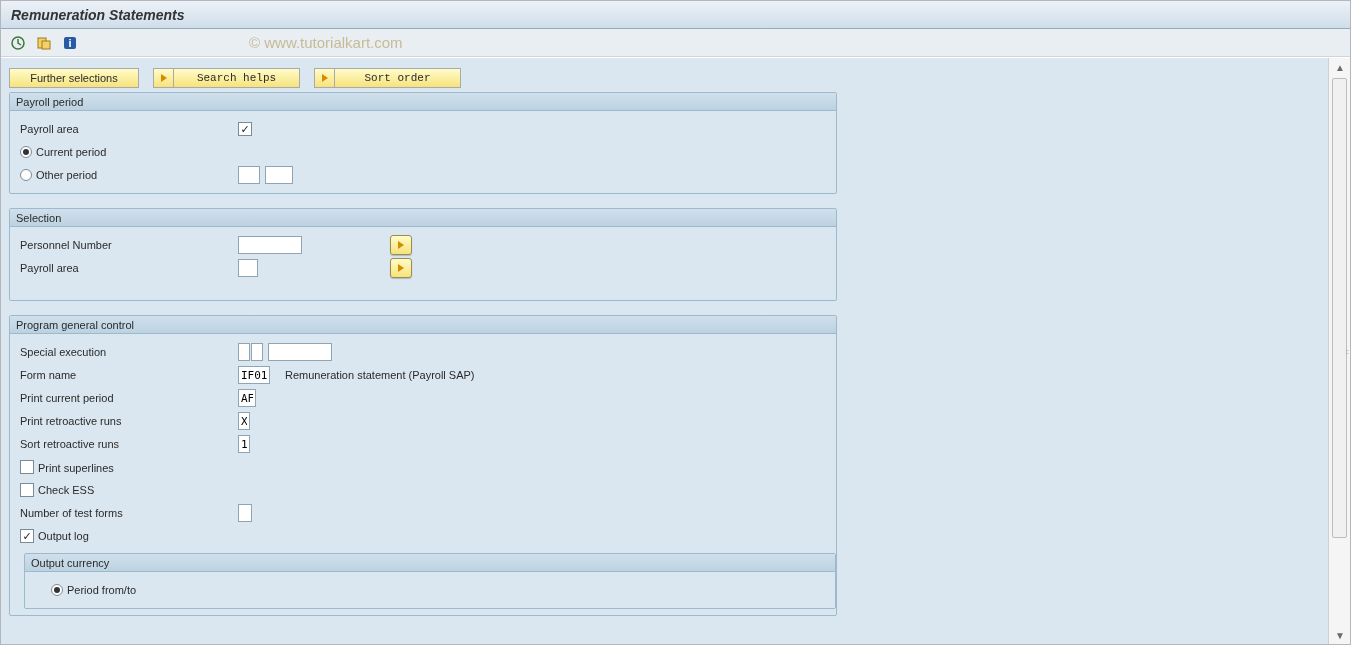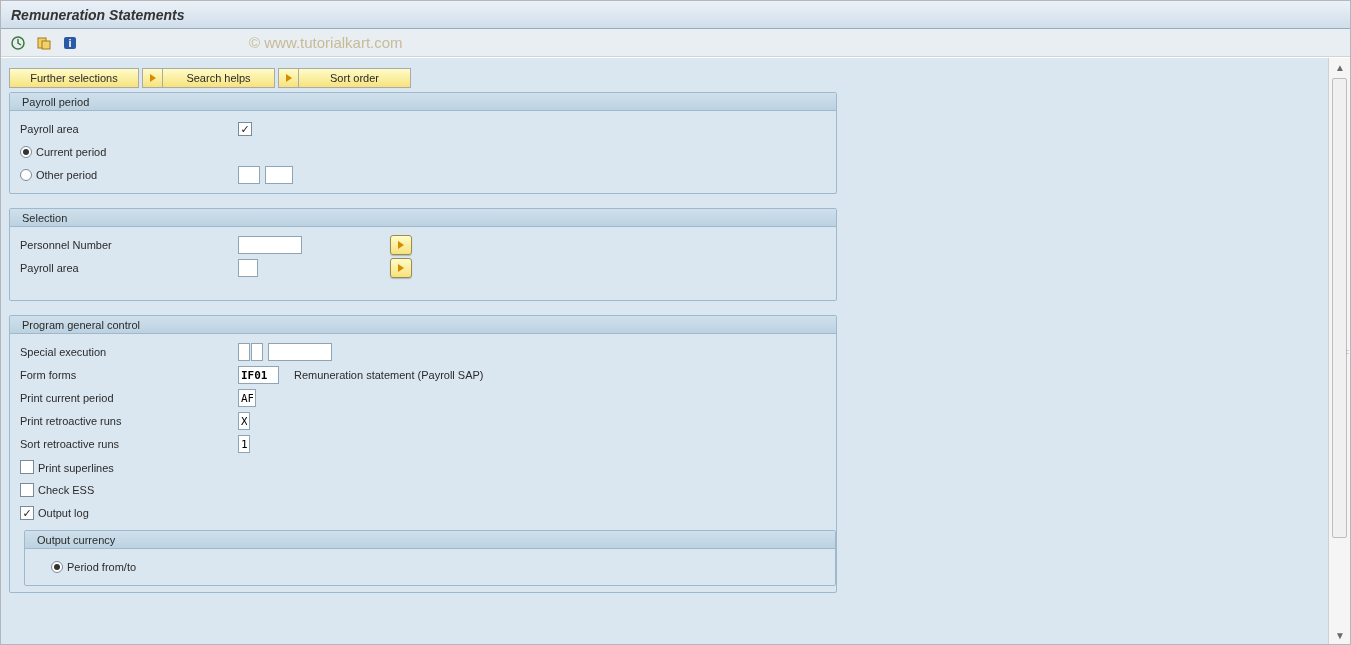--- a/index.html
+++ b/index.html
@@ -18,32 +18,32 @@
     .content-wrap { position:absolute; top:57px; bottom:0; left:0; right:22px; overflow:hidden; background:#dbe7f0; }
     .scroll-track-v { position:absolute; top:57px; bottom:0; right:0; width:22px; background:#f5f5f5; border-left:1px solid #d0d0d0; }
     .scroll-up, .scroll-down { position:absolute; width:20px; height:18px; left:1px; display:flex; align-items:center; justify-content:center; font-size:10px; color:#6a6a6a; }
     .scroll-up { top:0; } .scroll-down { bottom:0; }
     .scroll-thumb { position:absolute; left:3px; width:15px; top:20px; height:460px; background:#f0f0f0; border:1px solid #bdbdbd; border-radius:2px; }
     .grip { position:absolute; right:2px; top:50%; transform:translateY(-50%); color:#9aa6b0; font-size:7px; letter-spacing:-1px; }
 
     .content { padding:10px 8px; }
 
     
-    .action-row { display:flex; gap:3px; margin-bottom:4px;align-items:center; }
+    .action-row { display:flex; gap:14px; margin-bottom:4px;align-items:center; }
     .ybtn { height:20px; border:1px solid #aaa; background:linear-gradient(#fffcc9,#f6e27c); display:flex; align-items:center; font-size:11px; cursor:pointer; }
     .ybtn.main { width:130px; justify-content:center; }
-    .ybtn.pair { width:133px; }
+    .ybtn.pair { width:147px;font-family:Liberation Mono, monospace; }
     .ybtn .arrow-box { width:20px; height:100%; border-right:1px solid #aaa; display:flex; align-items:center; justify-content:center; }
     .ybtn .lbl { flex:1; text-align:center; }
     .arrow-right { width:0; height:0; border-top:4px solid transparent; border-bottom:4px solid transparent; border-left:6px solid #d68b00; }
     .small-ybtn { width:22px; height:20px; border:1px solid #9a8c50; background:linear-gradient(#fffcc9,#f6e27c); display:flex; align-items:center; justify-content:center; border-radius:3px; box-shadow:0 1px 1px rgba(0,0,0,.2); }
 
     
     .group { border:1px solid #9fb9cc; background:#dbe7f0; border-radius:2px; margin-bottom:14px; width:828px; }
-    .group-header { height:18px; background:linear-gradient(#d0e0ec,#bcd2e1); border-bottom:1px solid #9fb9cc; padding:0 12px; font-size:11px; color:#2a2a2a; display:flex; align-items:center; }
+    .group-header { height:18px; background:linear-gradient(#d0e0ec,#bcd2e1); border-bottom:1px solid #9fb9cc; padding:0 6px; font-size:11px; color:#2a2a2a; display:flex; align-items:center; }
     .group-body { padding:6px 10px; }
     .subgroup { border:1px solid #9fb9cc; border-radius:2px; margin-top:6px; margin-left:4px; width:812px; }
 
     .row { display:flex; align-items:center; height:22px; margin:1px 0; }
     .lbl-col { width:218px; font-size:11px; color:#2a2a2a; padding-left:0; }
     .lbl-col.indent { padding-left:16px; }
     .ctrl-col { display:flex; align-items:center; gap:5px; }
 
     input[type=text], .tbx { height:18px; border:1px solid #8fa5b6; background:#fff; font-size:11px; padding:0 2px; font-family:inherit; }
     .chk { width:14px; height:14px; border:1px solid #7a8b98; background:#fff; display:inline-flex; align-items:center; justify-content:center; }
@@ -177,23 +177,23 @@
           <div class="row">
             <div class="lbl-col">Special execution</div>
             <div class="ctrl-col">
               <input type="text" class="tbx" style="width: 12px;" value="">
               <input type="text" class="tbx" style="width: 12px; margin-left: -4px;" value="">
               <input type="text" class="tbx" style="width: 64px;" value="">
             </div>
           </div>
 
           <div class="row">
-            <div class="lbl-col">Form forms</div>
-            <div class="ctrl-col">
-              <input type="text" class="tbx" style="width: 41px; font-family: monospace; font-weight: bold;" value="IF01">
+            <div class="lbl-col">Form name</div>
+            <div class="ctrl-col">
+              <input type="text" class="tbx" style="width: 32px; font-family: monospace;" value="IF01">
               <span class="desc">Remuneration statement (Payroll SAP)</span>
             </div>
           </div>
 
           <div class="row">
             <div class="lbl-col">Print current period</div>
             <div class="ctrl-col">
                 <input type="text" class="tbx" style="width: 18px; font-family: monospace;" value="AF">
               </div>
           </div>
@@ -221,20 +221,26 @@
             </div>
           </div>
 
           <div class="row">
             <div class="lbl-col" style="display:flex;align-items:center;gap:4px;">
               <span class="chk"></span>
               <span>Check ESS</span>
             </div>
           </div>
 
+          <div class="row">
+            <div class="lbl-col">Number of test forms</div>
+            <div class="ctrl-col">
+                <input type="text" class="tbx" style="width: 14px;" value="">
+              </div>
+          </div>
 
           <div class="row">
             <div class="lbl-col" style="display:flex;align-items:center;gap:4px;">
               <span class="chk checked"></span>
               <span>Output log</span>
             </div>
           </div>
 
           <div class="subgroup">
             <div class="group-header">Output currency</div>

